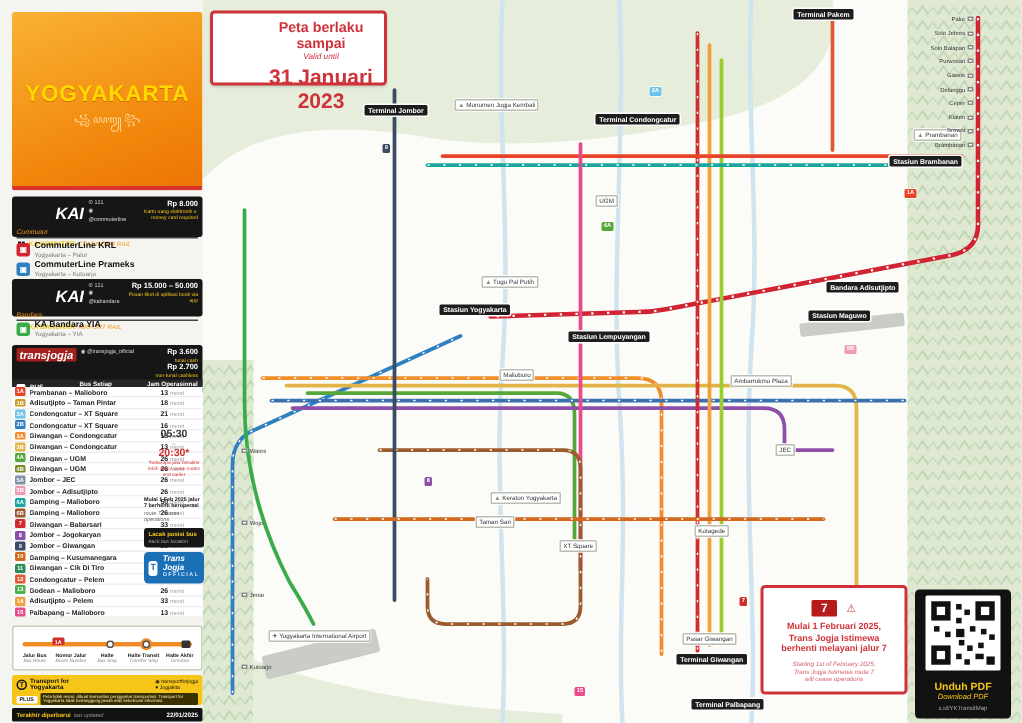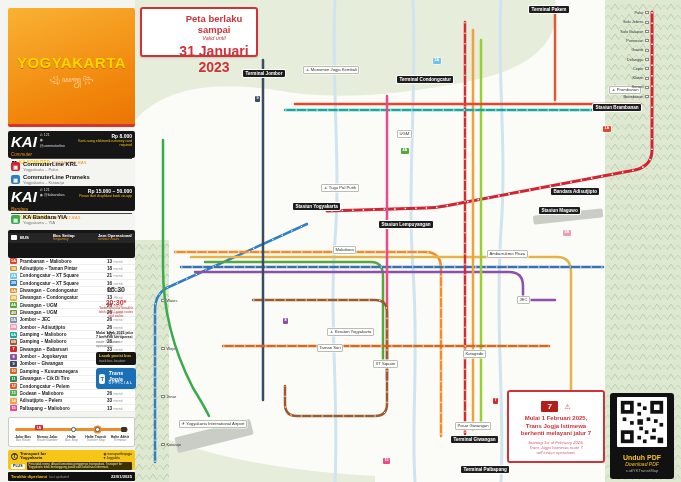--- a/index.html
+++ b/index.html
@@ -19,21 +19,21 @@
              padding:1px 1.5px;border-radius:1px;box-shadow:0 0 0 0.5px #fff;}
   
   .city-box{position:absolute;left:8px;top:8px;width:127px;height:119px;border-radius:2px;
             background:linear-gradient(160deg,#f9b233 0%,#f1860b 70%,#ec7404 100%);
             border-bottom:3px solid #d8342c;overflow:hidden;}
   .city-title{position:absolute;left:0;right:0;top:46px;text-align:center;color:#ffd800;
               font-weight:bold;font-size:15px;letter-spacing:0.5px;text-shadow:0 1px 0 #c96a00;}
   .city-script{position:absolute;left:0;right:0;top:66px;text-align:center;color:#ffd9a0;font-size:7px;}
   .panel{position:absolute;left:8px;width:127px;background:#161616;color:#fff;border-radius:2px;padding:2px 3px;}
   .brandrow{display:flex;align-items:flex-start;gap:3px;}
-  .kai-logo{font-style:italic;font-weight:bold;font-size:15px;color:#fff;line-height:1;}
+  .kai-logo{font-style:italic;font-weight:bold;font-size:11px;color:#fff;line-height:1;margin-left:26px;}
   .kai-sub{font-style:italic;font-size:4.5px;color:#f7941d;display:block;margin-top:0.5px;}
   .contact{font-size:3.6px;color:#ddd;line-height:1.5;flex:1;}
   .fare{font-size:5px;font-weight:bold;text-align:right;color:#fff;line-height:1.2;}
   .fare small{display:block;font-weight:normal;font-size:3.4px;color:#f5c518;}
   .sectionrow{display:flex;align-items:center;gap:2px;border-top:0.5px solid #444;margin-top:1.5px;padding-top:1px;}
   .train-ic{width:6px;height:5px;background:#fff;border-radius:1.5px;position:relative;}
   .train-ic:after{content:"";position:absolute;left:1px;top:1px;width:1.5px;height:1.5px;background:#161616;box-shadow:2.5px 0 0 #161616;}
   .sec-id{font-size:4.6px;font-weight:bold;color:#f5c518;}
   .sec-en{font-size:4.2px;font-style:italic;color:#f7941d;}
   .svc-row{position:absolute;left:8px;width:127px;display:flex;align-items:center;gap:3px;padding:1px 3px;}
@@ -291,20 +291,32 @@
       <div class="svc-row" style="top: 213px;">
         <span class="svc-badge" style="background: rgb(58, 171, 74);">▣</span>
         <span>
           <div class="svc-name">KA Bandara YIA</div>
           <div class="svc-route">Yogyakarta – YIA</div>
         </span>
       </div>
     </div>
 
   <div class="panel" style="top:230px;height:28px;">
+    <div class="brandrow">
+      <span class="tj-logo">transjogja</span>
+      <div class="contact">
+        <span>◉</span> <span>@transjogja_official</span>
+      </div>
+      <div class="fare">
+        <span>Rp 3.600</span>
+        <small>tunai cash</small>
+        <span>Rp 2.700</span>
+        <small>non-tunai cashless</small>
+      </div>
+    </div>
     <div class="tj-head">
       <span class="bus-ic"></span>
       <span class="colhead" style="width:30px;">BUS</span>
       <span class="colhead" style="width:42px;">
         <span>Bus Setiap</span>
         <i>frequency</i>
       </span>
       <span class="colhead">
         <span>Jam Operasional</span>
         <i>service hours</i>

